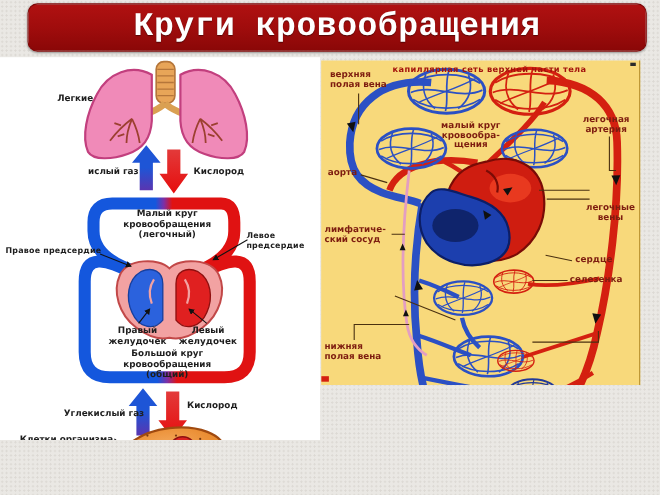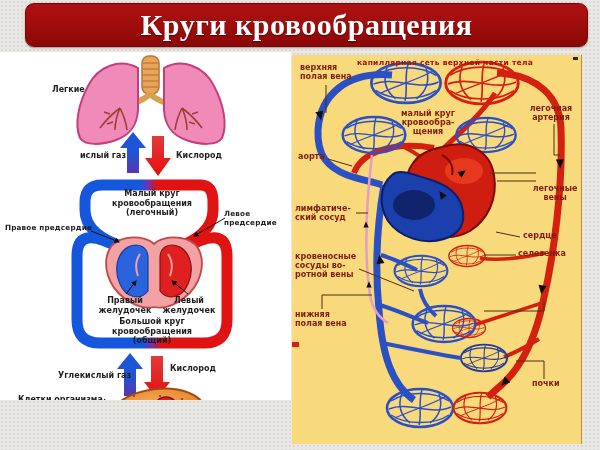--- a/index.html
+++ b/index.html
@@ -11,27 +11,27 @@
     font-family:"DejaVu Sans",sans-serif;
   }
   .banner{
     position:absolute;left:25px;top:3px;width:561px;height:42px;
     background:linear-gradient(180deg,#b01111 0%,#9e0c0c 55%,#8a0707 100%);
     border-radius:9px;border:1px solid #7c0606;
     box-shadow:0 1px 2px rgba(0,0,0,.35);
     display:flex;align-items:center;justify-content:center;
   }
   .banner h1{
-    margin:0;font-family:Liberation Serif, serif;
+    margin:0;font-family:Liberation Mono, monospace;
     font-size:30px;font-weight:700;color:#ffffff;letter-spacing:.5px;
     text-shadow:0 1px 1px rgba(0,0,0,.45);
   }
   .panel{position:absolute;overflow:hidden}
   .lp{left:0;top:52px;width:291px;height:348px;background:#ffffff}
-  .rp{left:292px;top:55px;width:290px;height:389px;background:#f8d97b;border-right:1px solid #b9912f;box-sizing:border-box}
+  .rp{left:292px;top:55px;width:290px;height:295px;background:#f8d97b;border-right:1px solid #b9912f;box-sizing:border-box}
   .panel svg{position:absolute;left:0;top:0}
   .lbl{position:absolute;white-space:pre-line;color:#1e1e1e;
        font:700 8px/1.2 "DejaVu Sans",sans-serif}
   .lbl.c{text-align:center}
   .lbl.sm{font-size:7.2px;font-weight:700;letter-spacing:.2px}
   .rlbl{position:absolute;white-space:pre-line;color:#7e1d10;
         font:700 8px/1.12 "DejaVu Sans",sans-serif}
   .rlbl.c{text-align:center}
   .cap{position:absolute;white-space:pre-line;text-align:center;color:#a3120c;
        font:700 7.5px/1.2 "DejaVu Sans",sans-serif;letter-spacing:.3px}
@@ -274,19 +274,16 @@
 щения</div>
   <div class="rlbl c" style="left:232px;top:50px;width:54px">легочная
 артерия</div>
   <div class="rlbl" style="left:6px;top:98px">аорта</div>
   <div class="rlbl c" style="left:238px;top:130px;width:50px">легочные
 вены</div>
   <div class="rlbl" style="left:3px;top:150px">лимфатиче-
 ский сосуд</div>
   <div class="rlbl" style="left:231px;top:177px">сердце</div>
   <div class="rlbl" style="left:226px;top:195px">селезенка</div>
-  <div class="rlbl" style="left:3px;top:198px">кровеносные
-сосуды во-
-ротной вены</div>
   <div class="rlbl" style="left:3px;top:256px">нижняя
 полая вена</div>
   <div class="rlbl" style="left:240px;top:325px">почки</div>
 </div>
 
 </body></html>

